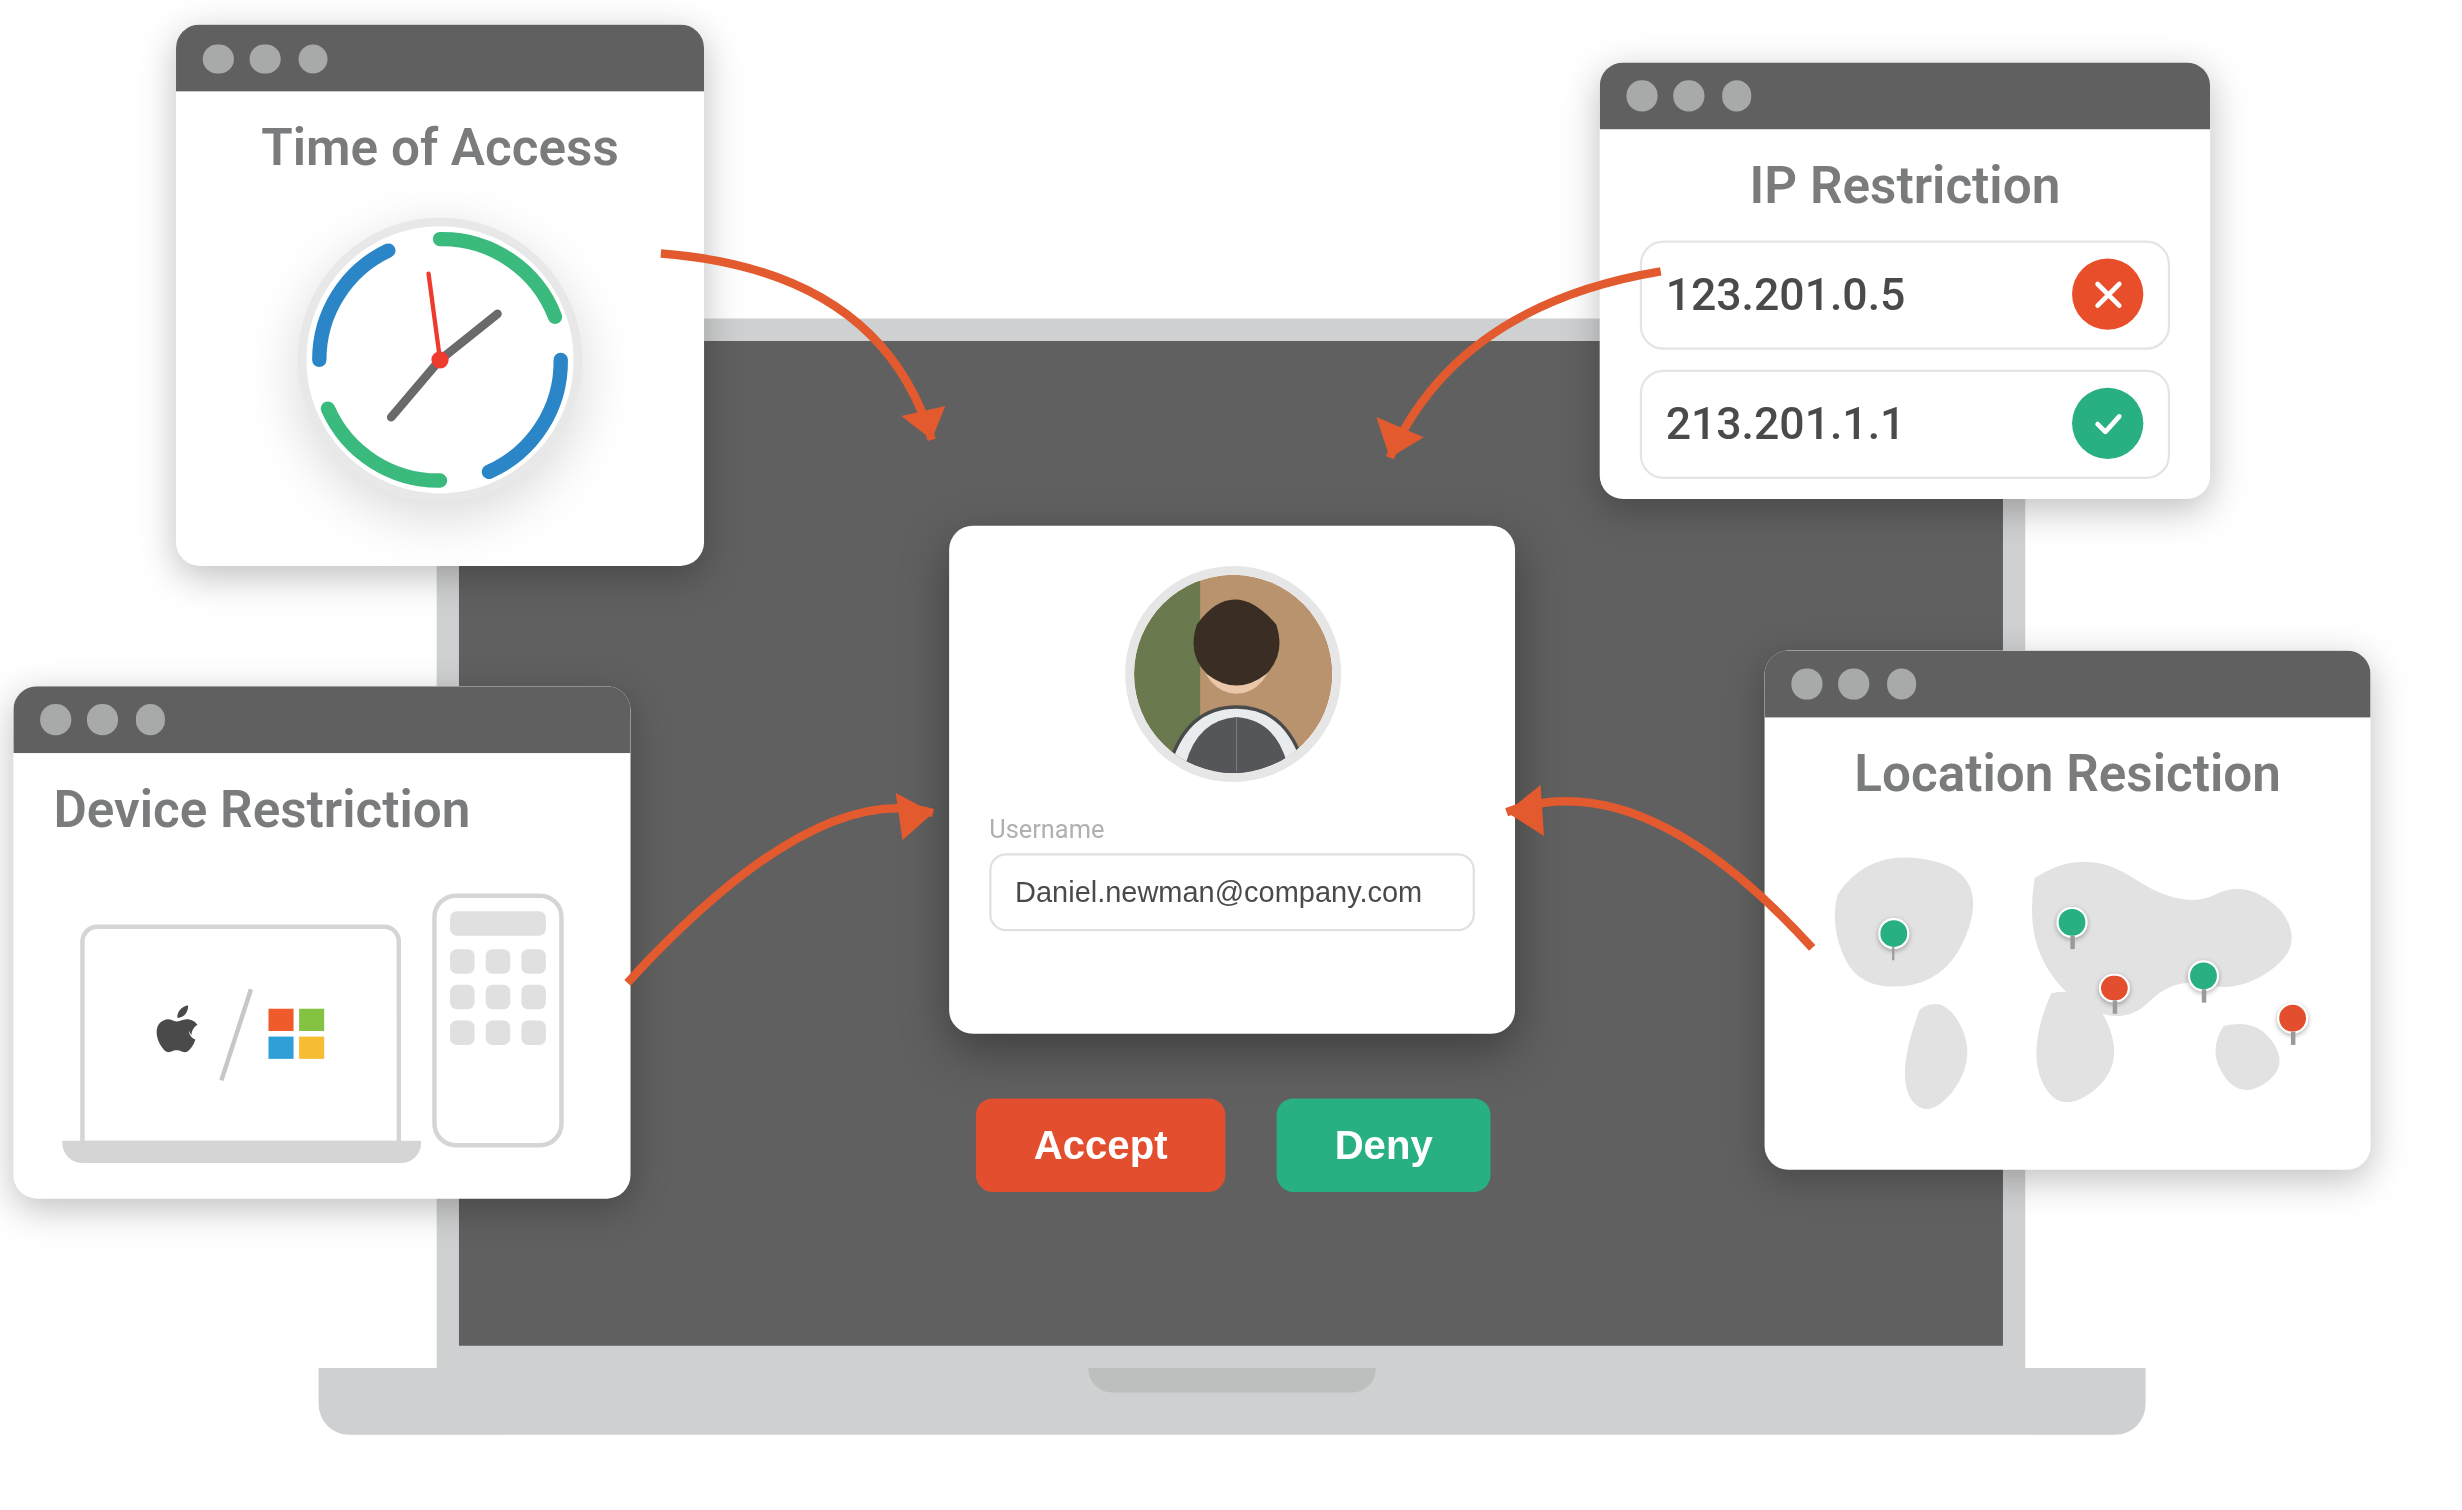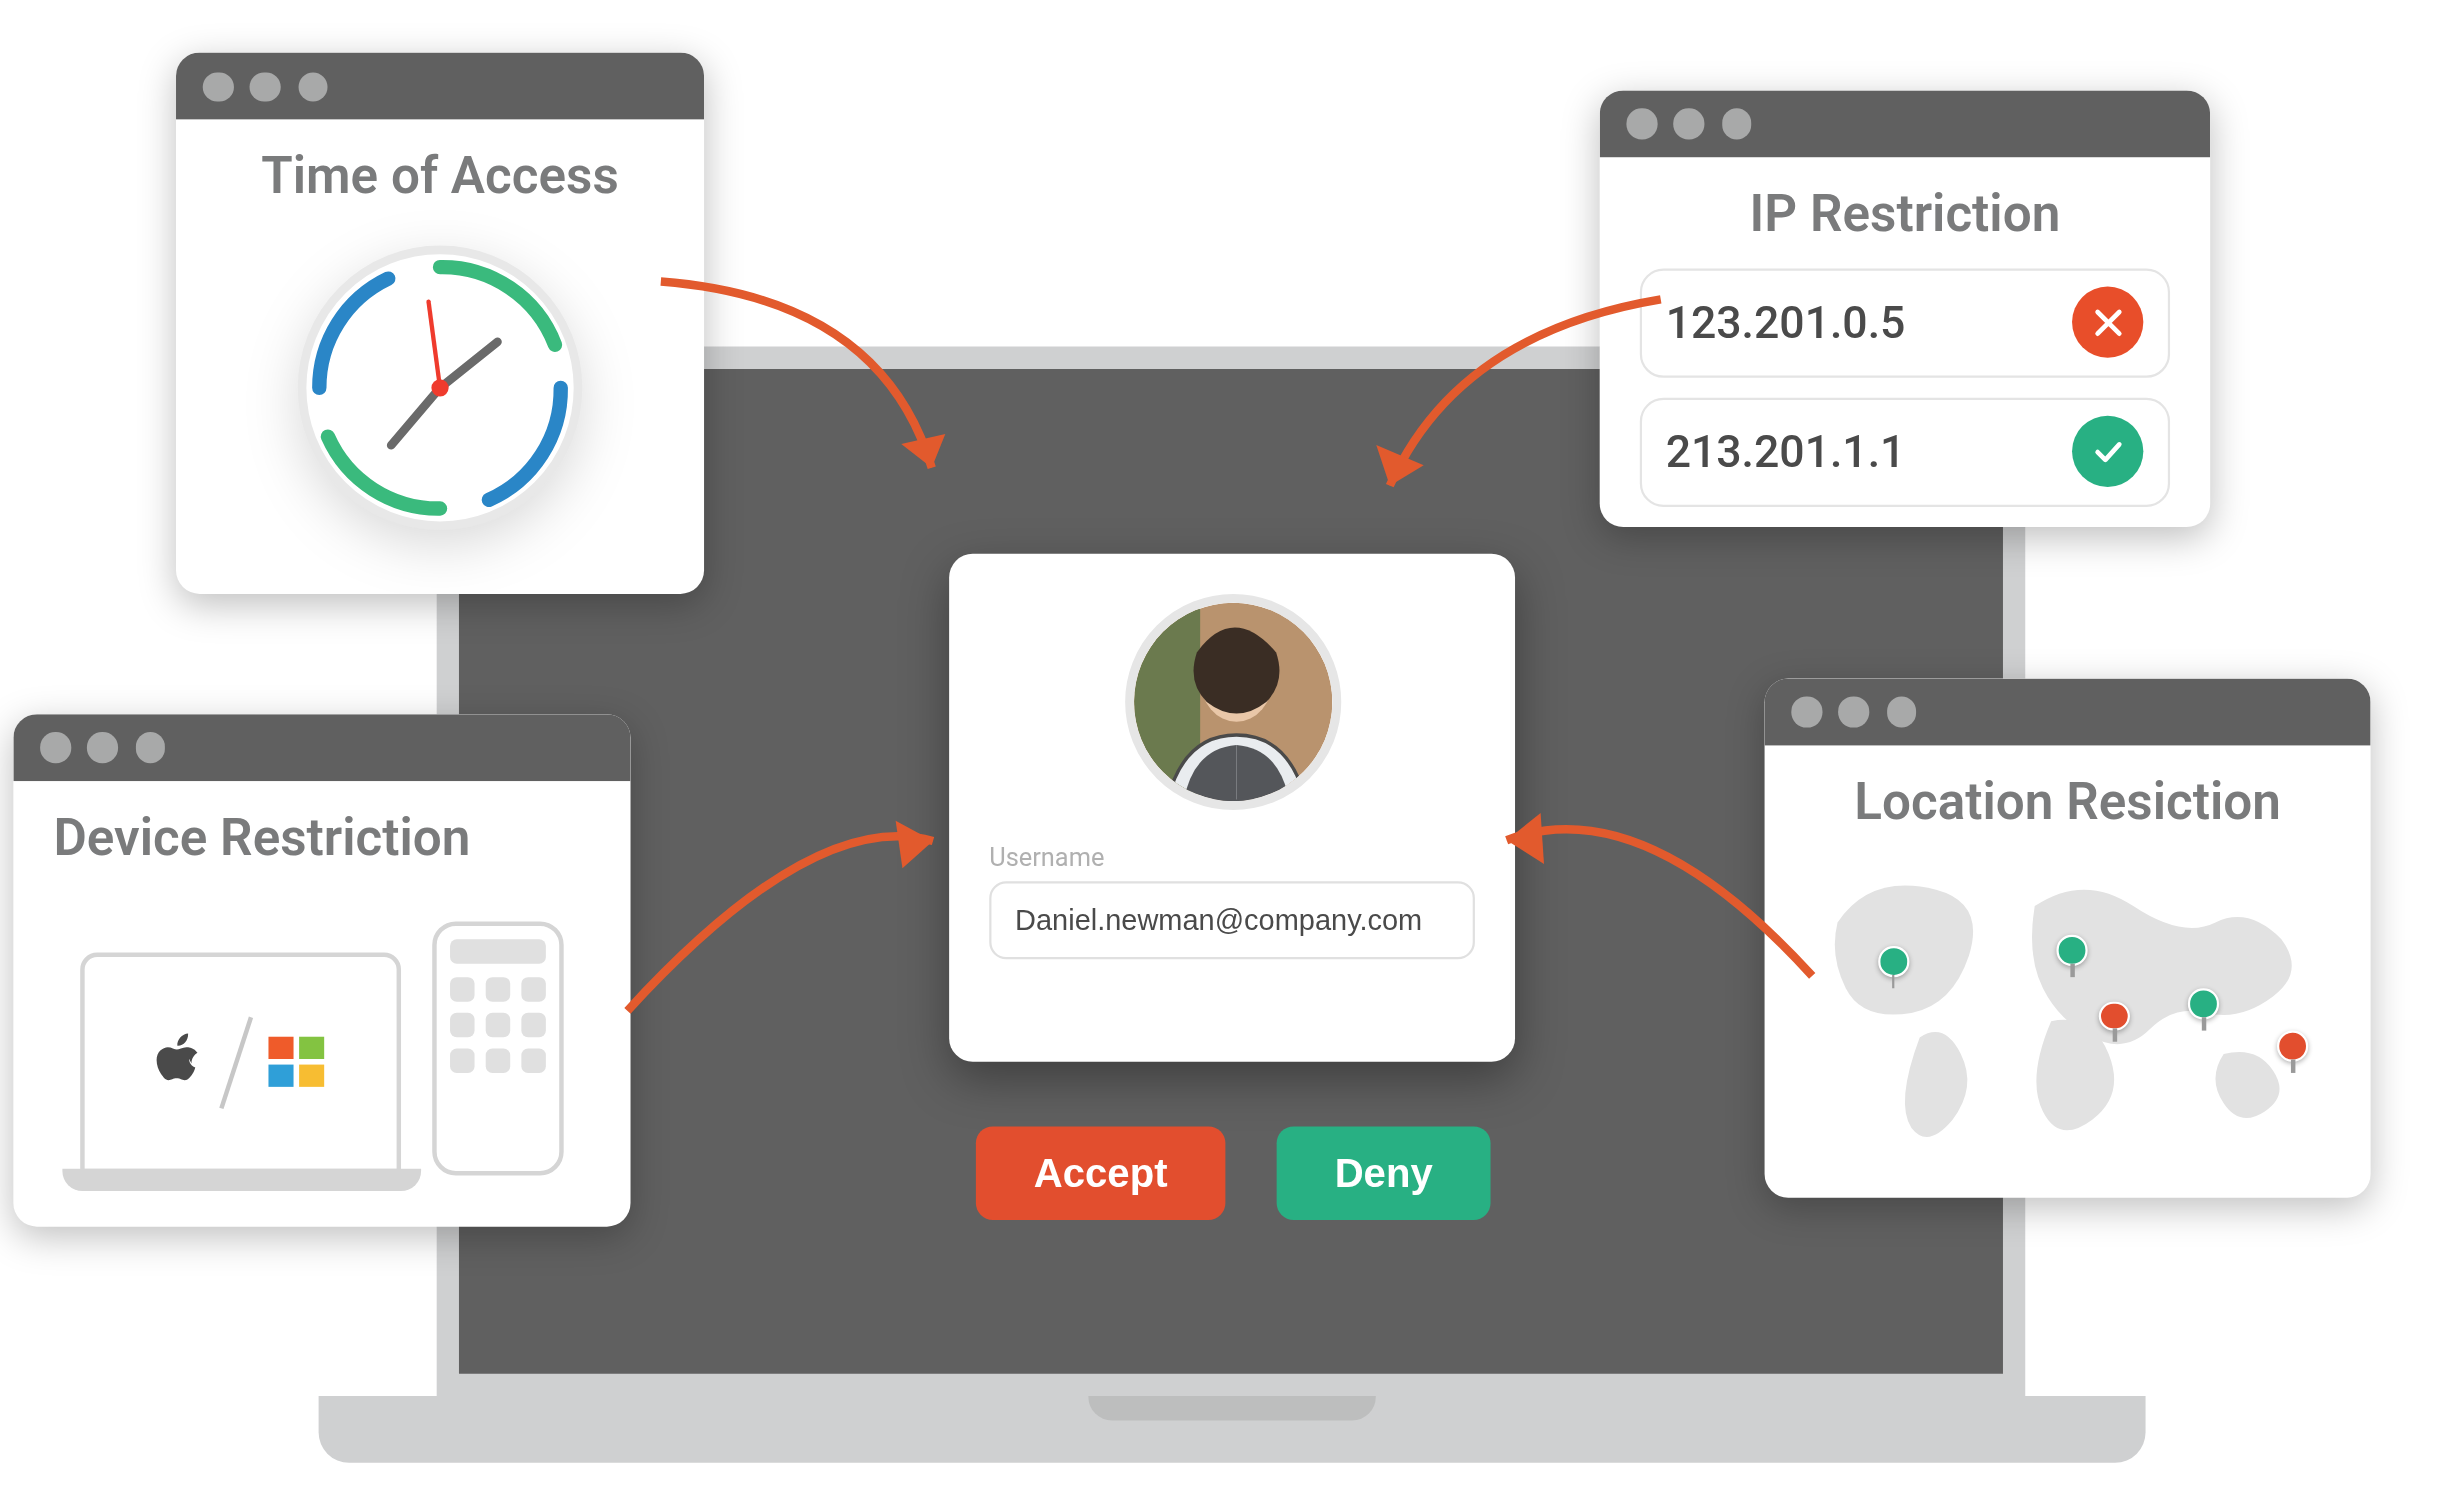--- a/index.html
+++ b/index.html
@@ -8,21 +8,20 @@
     background: #fff;
     width: 2462px;
     height: 1511px;
     position: relative;
     overflow: hidden;
   }
   .stage {
     position: absolute;
     inset: 0;
     transform-origin: top left;
-    margin-top: 28px;
   }
   
   .inner {
     position: absolute;
     width: 1105px;
     height: 678px;
     transform: scale(2.228);
     transform-origin: top left;
   }
 

